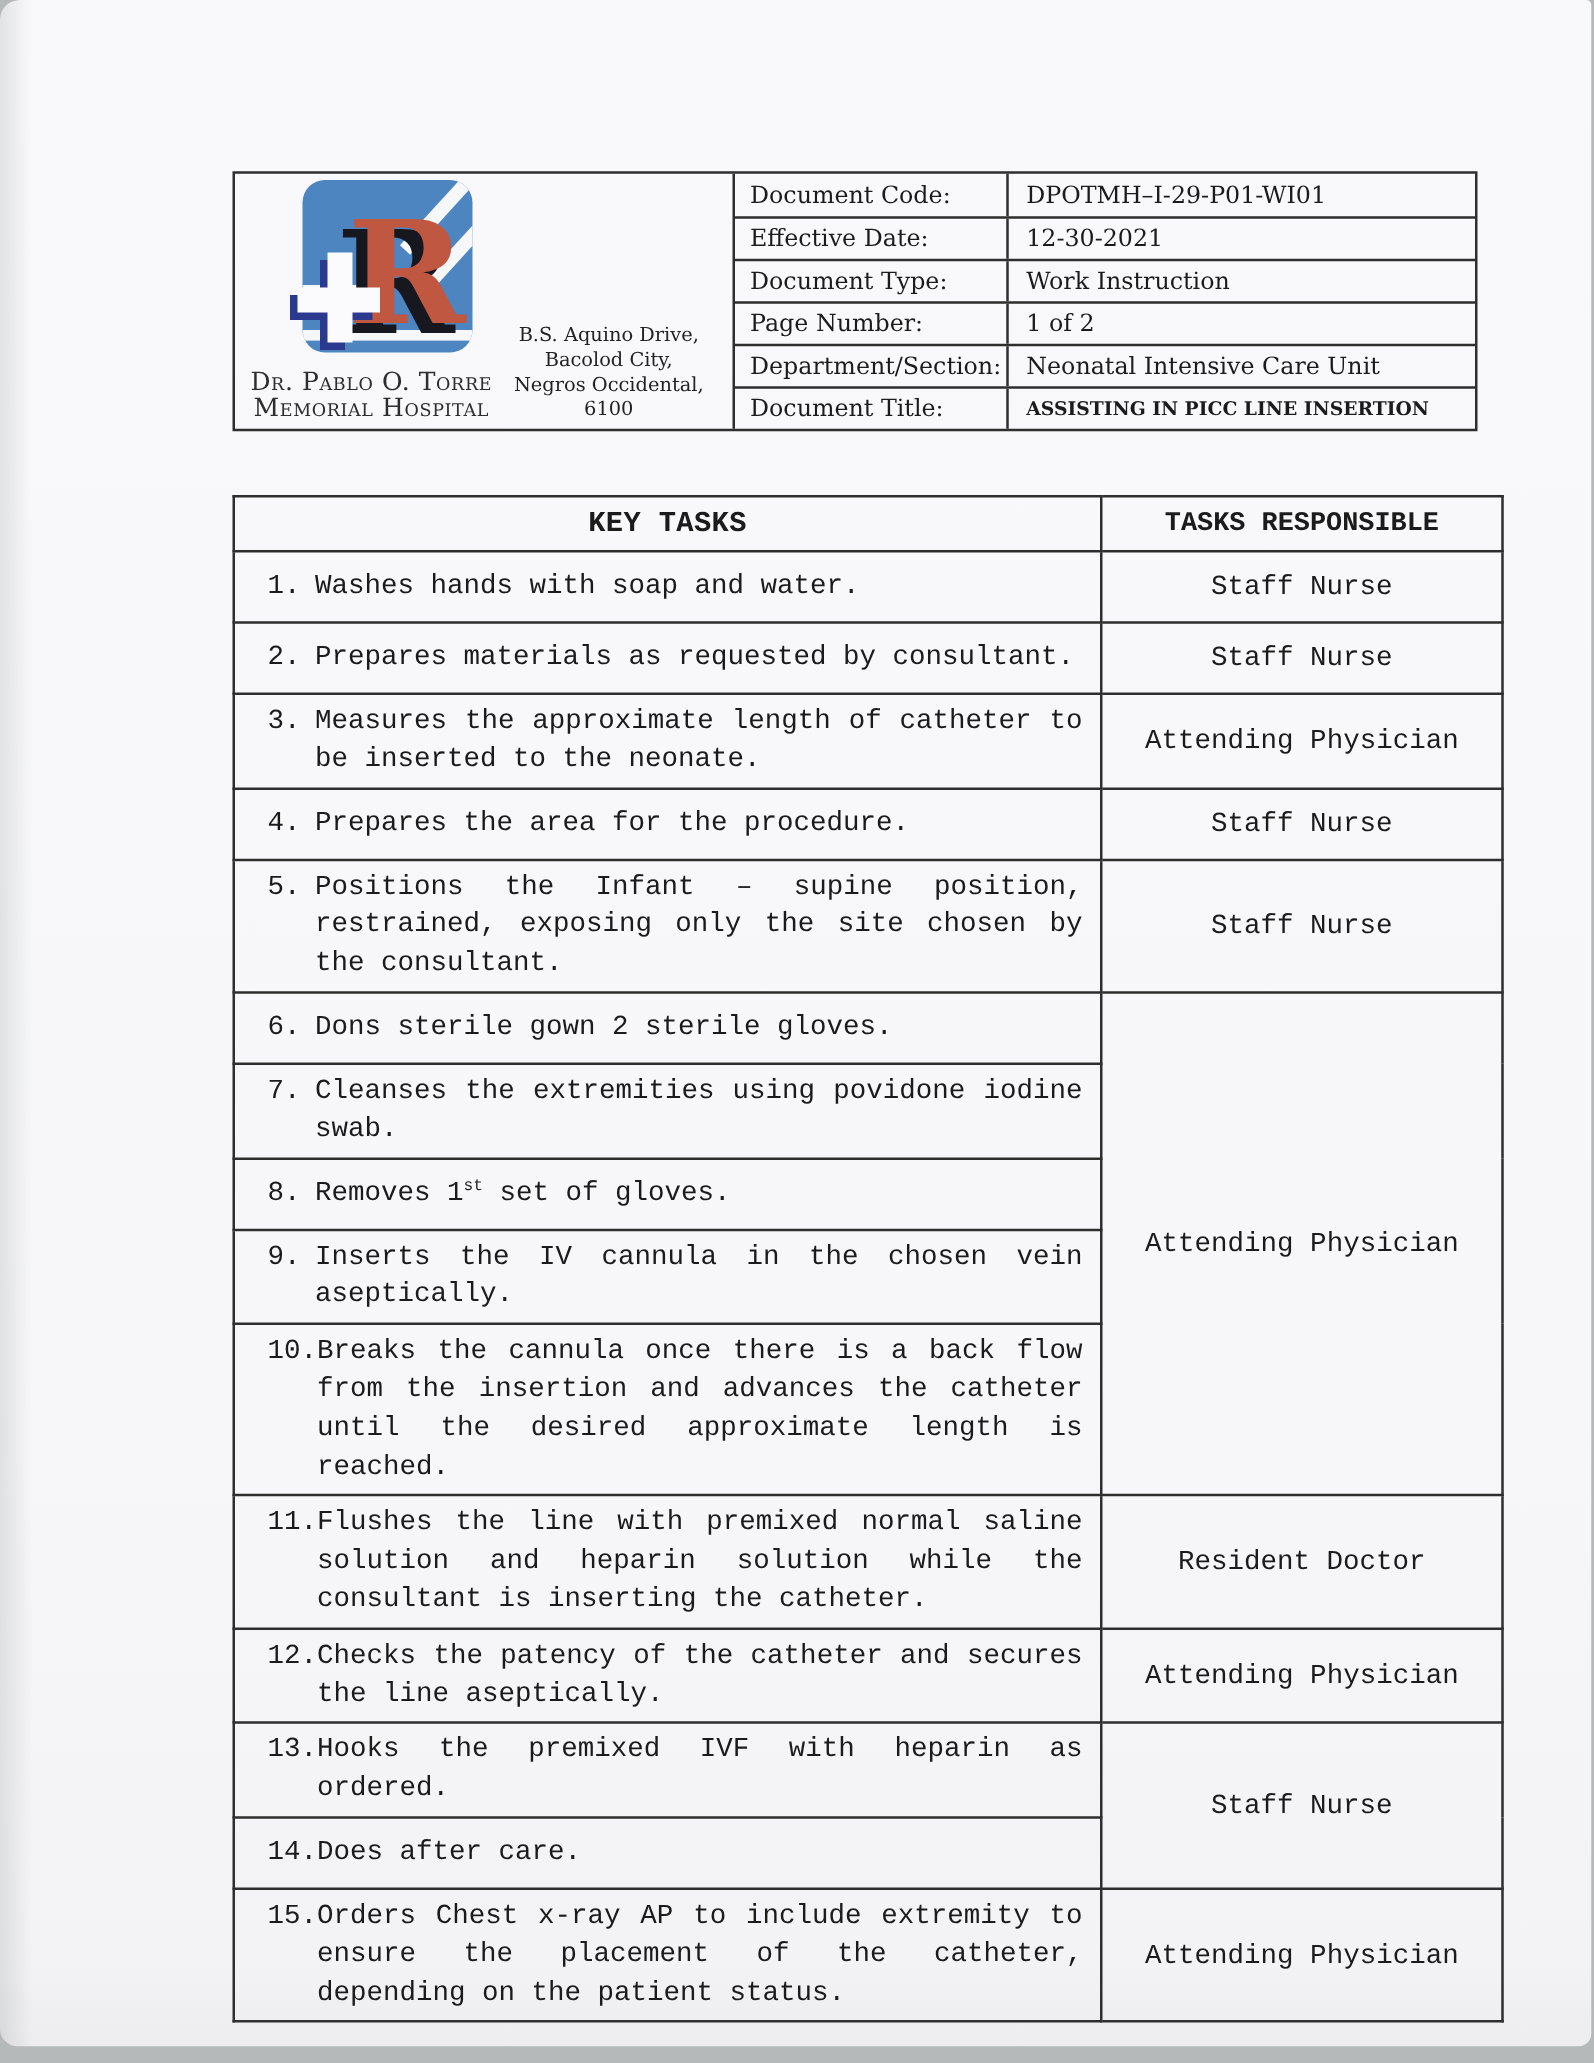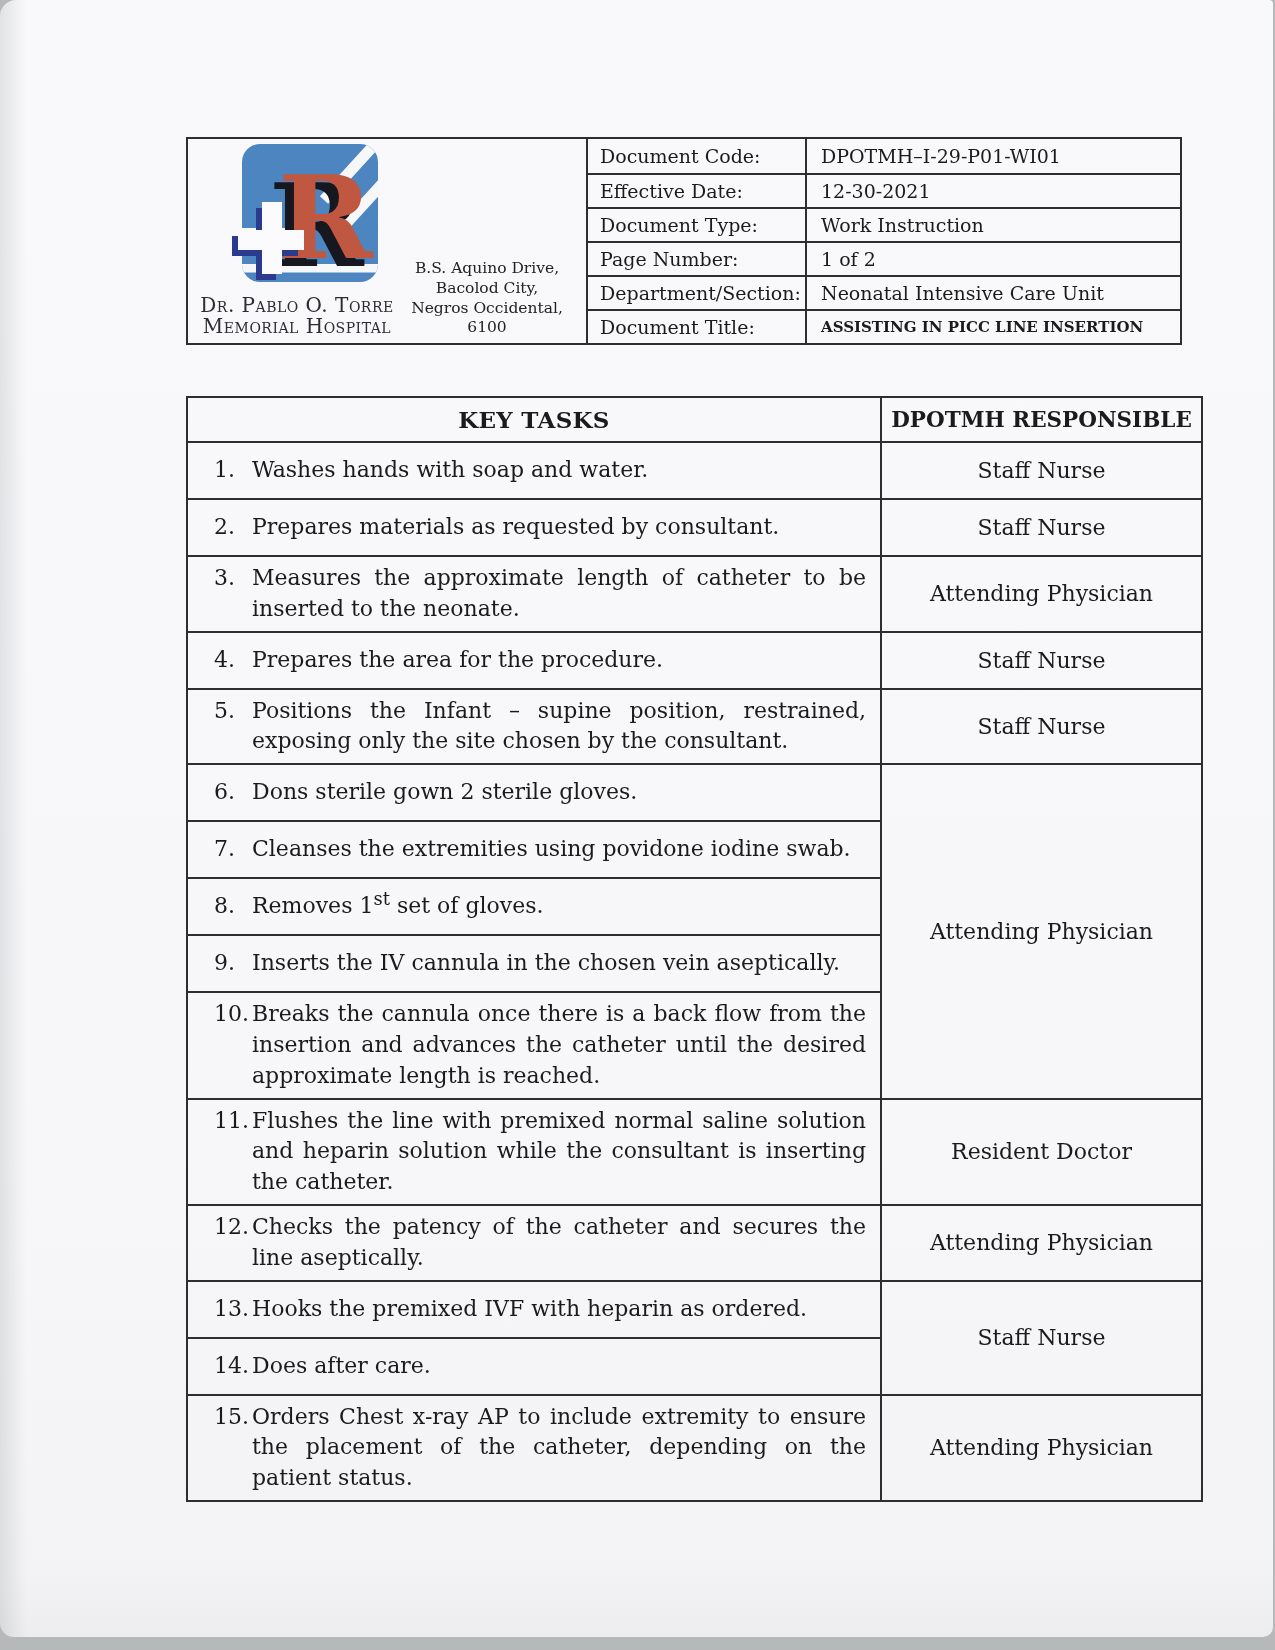--- a/index.html
+++ b/index.html
@@ -46,33 +46,33 @@
     padding-left:12px;font-size:19px;
   }
   .meta-row .val{display:flex;align-items:center;padding-left:14px;font-size:19px;}
   .meta-row .val.bold{font-weight:bold;font-size:15px;}
 
   
   .task-table-wrap{position:absolute;left:186px;top:396px;width:999px;}
   table.tasks{
     border-collapse:collapse;table-layout:fixed;width:999px;
   }
-  table.tasks th,table.tasks td{border:2px solid #2e2e2e;}
+  table.tasks th,table.tasks td{border:2px solid #2e2e2e;font-family:Liberation Mono, monospace;}
   th.th-tasks{width:684px;font-size:23px;font-weight:bold;text-align:center;
     padding:8px 4px;letter-spacing:.3px;}
   th.th-person{width:315px;font-size:21.5px;font-weight:bold;text-align:center;
     padding:8px 2px;white-space:nowrap;}
   td.task-cell{
     padding:6px 14px 6px 26px;font-size:22px;line-height:1.4;
     vertical-align:middle;height:43px;
   }
   td.task-cell .inner{display:flex;}
   .num{flex:0 0 38px;}
   .task-text{flex:1;text-align:justify;}
-  .task-text sup{font-size:18px;line-height:0;}
+  .task-text sup{font-size:13px;line-height:0;}
   td.person-cell{
     text-align:center;vertical-align:middle;font-size:22px;padding:4px 2px;
   }
 
   
   .footer-note{
     position:absolute;left:186px;top:1556px;width:997px;
     text-align:right;font-size:18.5px;color:#1d1d1d;
   }
 </style>
@@ -148,21 +148,21 @@
         <div class="val bold">ASSISTING IN PICC LINE INSERTION</div>
       </div>
     </div>
   </div>
 
   <div class="task-table-wrap">
     <table class="tasks">
       <thead>
         <tr>
           <th class="th-tasks">KEY TASKS</th>
-          <th class="th-person">DPOTMH RESPONSIBLE</th>
+          <th class="th-person">TASKS RESPONSIBLE</th>
         </tr>
       </thead>
       <tbody>
           <tr>
             <td class="task-cell">
               <div class="inner">
                 <span class="num">1.</span>
                 <span class="task-text">Washes hands with soap and water.</span>
               </div>
             </td>

